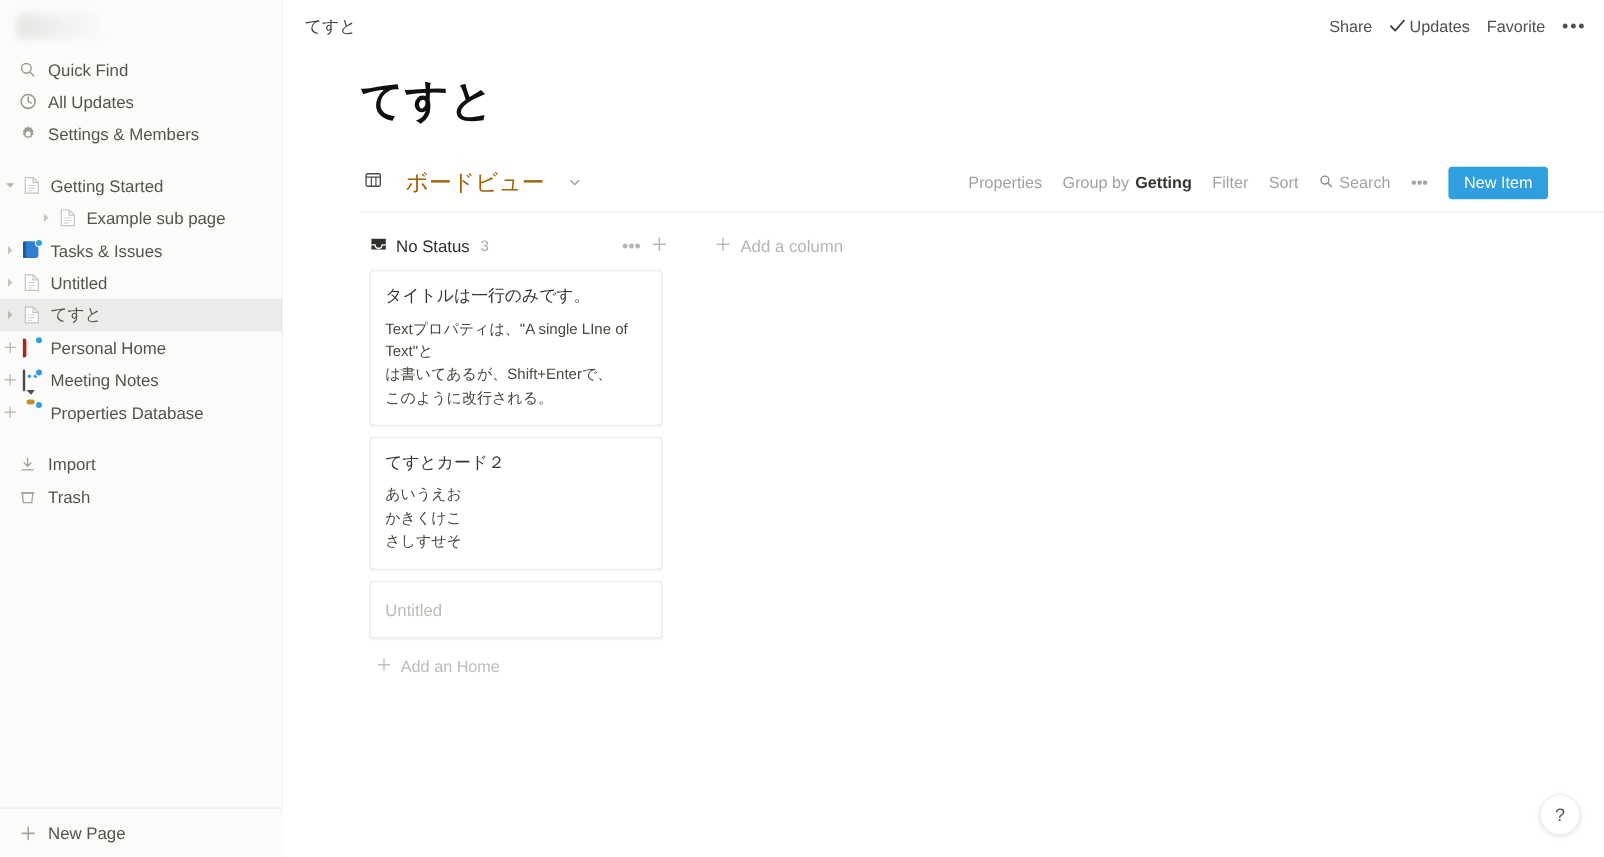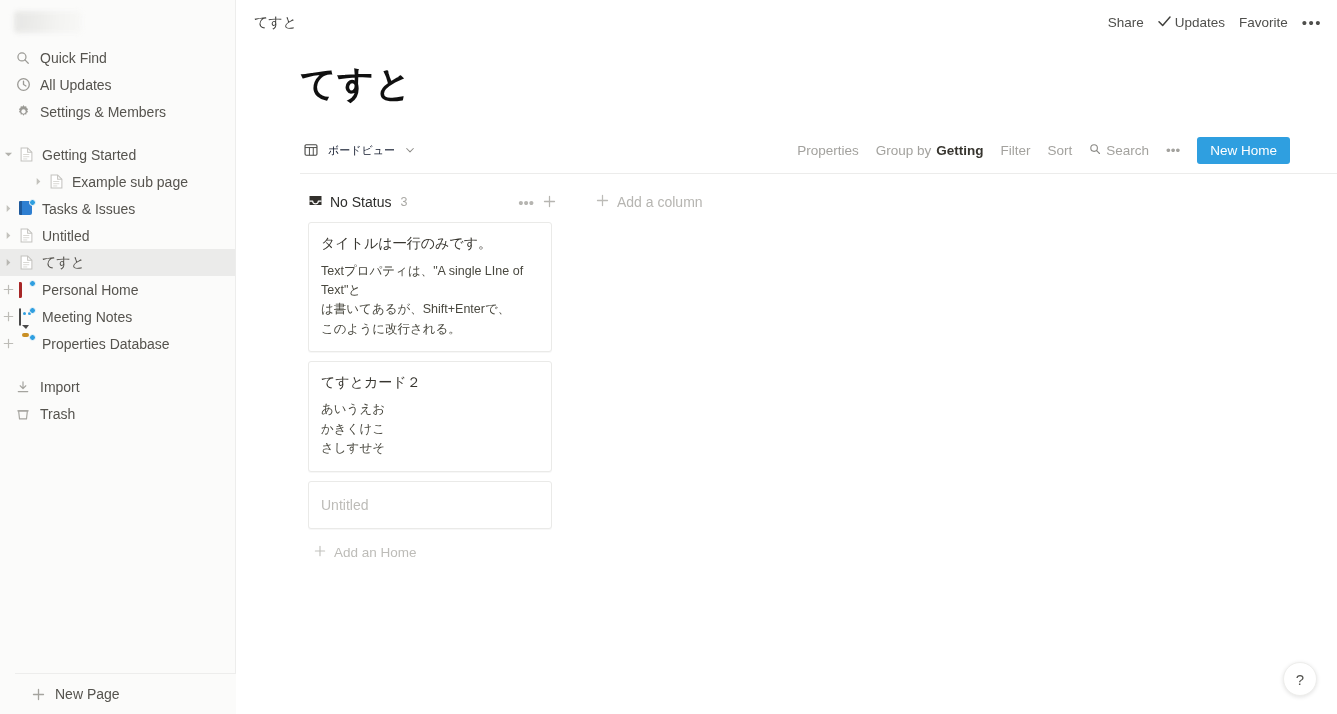--- a/index.html
+++ b/index.html
@@ -67,21 +67,20 @@
     margin-right: 7px;
   }
   .lvl0 { }
   .lvl1 { padding-left: 30px; }
   .tree-label { overflow: hidden; text-overflow: ellipsis; }
 
   .sb-bottom {
     position: absolute; left: 0; bottom: 0; width: 236px;
     border-top: 1px solid #ededec;
     background: #fbfbfa;
-    margin-left: 15px;
   }
   .sb-bottom .nav-row { height: 40px; font-size: 14px; }
 
   
   .ico-badge { position: relative; width: 15px; height: 15px; }
   .ico-badge .dot {
     position: absolute; right: -2px; top: -2px;
     width: 7px; height: 7px; border-radius: 50%;
     background: #2f9fe0; border: 1px solid #fbfbfa;
   }
@@ -131,22 +130,22 @@
     font-size: 36px; font-weight: bold; color: #101010;
     line-height: 1.15; margin-top: 18px; letter-spacing: .5px;
   }
 
   .db-toolbar {
     display: flex; align-items: center; justify-content: space-between;
     margin-top: 33px; padding-right: 47px;
     border-bottom: 1px solid #ececeb; padding-bottom: 9px;
   }
   .view-chip {
-    display: inline-flex; align-items: center; gap: 10px;
-    font-size: 11px; color: #0f172a; cursor: pointer;
+    display: inline-flex; align-items: center; gap: 20px;
+    font-size: 19px; color: #a16207; cursor: pointer;
     padding: 2px 4px; border-radius: 3px;
   }
   .tb-right { display: flex; align-items: center; gap: 17px; }
   .tb-item {
     font-size: 13.5px; color: #a3a29e; cursor: pointer;
     display: inline-flex; align-items: center; gap: 5px; white-space: nowrap;
   }
   .tb-item b { color: #37352f; font-weight: bold; }
   .btn-new {
     background: #2f9fe0; color: #fff; font-size: 13.5px;
@@ -445,21 +444,21 @@
           <span class="tb-item">
             <span>
               <svg width="12" height="12" viewBox="0 0 16 16">
                   <circle cx="6.8" cy="6.8" r="4.4" fill="none" stroke="#8b8a86" stroke-width="1.5"></circle>
                   <line x1="10.2" y1="10.2" x2="14" y2="14" stroke="#8b8a86" stroke-width="1.5" stroke-linecap="round"></line>
                 </svg>
             </span>
             <span>Search</span>
           </span>
           <span class="tb-item">•••</span>
-          <button class="btn-new">New Home</button>
+          <button class="btn-new">New Item</button>
         </div>
       </div>
 
       <div class="board">
 
         <div class="col">
           <div class="col-head">
             <span class="col-name">
               <span>
                 <svg width="15" height="15" viewBox="0 0 16 16">

